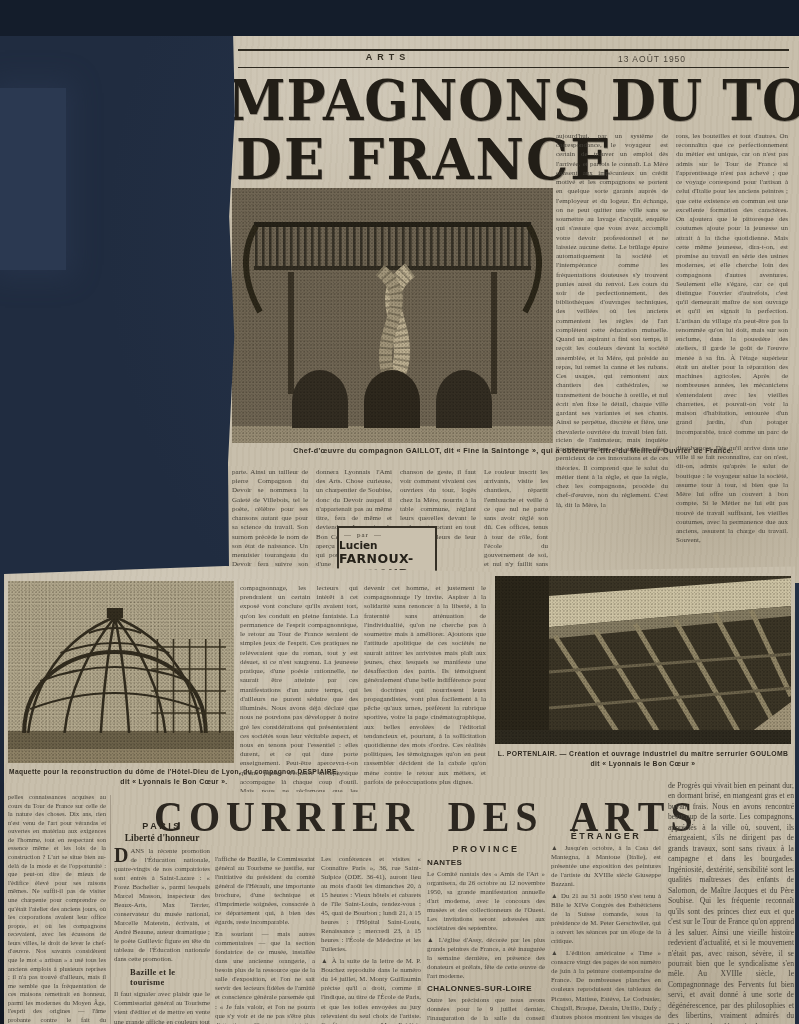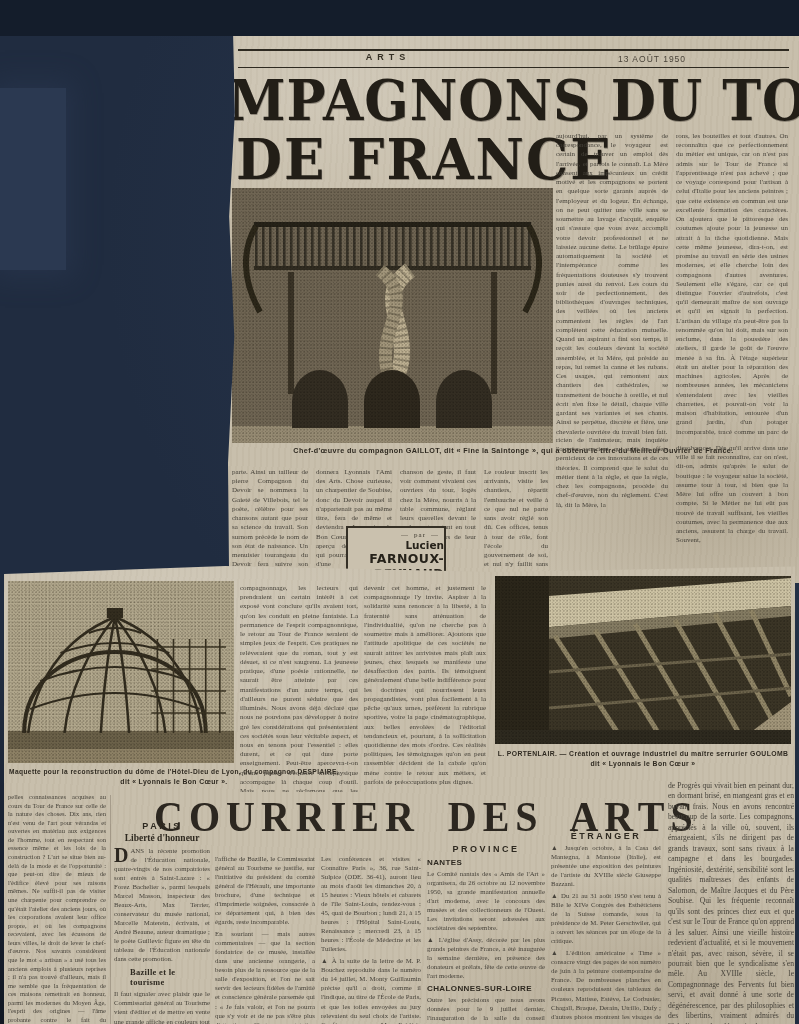--- a/index.html
+++ b/index.html
@@ -42,25 +42,25 @@
   
   .photo{position:absolute;overflow:hidden;box-shadow:inset 0 0 0 1px rgba(50,44,34,.5);}
   .photo svg{display:block;width:100%;height:100%;}
   .photo .ht{position:absolute;inset:0;pointer-events:none;opacity:.45;
     background-image:repeating-radial-gradient(circle at 1px 1px, rgba(52,45,32,.65) 0 .7px, transparent .9px 2.4px);
     background-size:3.4px 3.4px;mix-blend-mode:multiply;}
   .caption{position:absolute;text-align:center;color:#2f2a21;
     font:700 7.2px "Liberation Sans",sans-serif;letter-spacing:.4px;line-height:1.45;}
   .caption .cap2{font-size:6.8px;}
   
-  .byline{position:absolute;left:118px;top:490px;width:100px;height:48px;background:#cac1ae;
-    border:2px solid #353026;box-sizing:border-box;text-align:right;padding-top:3px;}
+  .byline{position:absolute;left:109px;top:490px;width:100px;height:48px;background:#cac1ae;
+    border:2px solid #353026;box-sizing:border-box;text-align:left;padding-top:3px;}
   .byline .par{font:400 7px "Liberation Serif",serif;color:#3c372d;letter-spacing:1px;}
   .byline .par::before,.byline .par::after{content:"—";margin:0 5px;color:#3c372d;}
-  .byline .fn{font:700 10.5px "DejaVu Sans",sans-serif;color:#26221a;line-height:1.15;padding-left:8px;}
+  .byline .fn{font:700 10.5px "DejaVu Sans",sans-serif;color:#26221a;line-height:1.15;}
   .byline .ln{font:700 12.5px "DejaVu Sans",sans-serif;color:#26221a;letter-spacing:.4px;line-height:1.2;}
   
   .courrier-title{position:absolute;left:150px;top:230px;width:480px;text-align:center;white-space:nowrap;
     font-family:"Liberation Serif",serif;font-weight:600;font-size:40px;color:#2c2720;
     letter-spacing:6px;word-spacing:12px;transform:scaleY(1.04);transform-origin:top left;}
   .region-h{font:700 9px "Liberation Sans",sans-serif;text-align:center;letter-spacing:2.5px;color:#2e2920;margin:0 0 2px 0;}
   .sub-h{font:700 9.5px "Liberation Serif",serif;text-align:center;color:#2e2920;margin:1px 0 3px 0;}
   .sub-h2{font:700 8.5px "Liberation Serif",serif;text-align:left;color:#2e2920;margin:4px 0 2px 0;letter-spacing:.3px;padding-left:16px;}
   .sub-h3{font:700 8px "Liberation Sans",sans-serif;text-align:left;color:#2e2920;margin:4px 0 2px 0;letter-spacing:.4px;}
   .cflow{position:absolute;overflow:hidden;}

